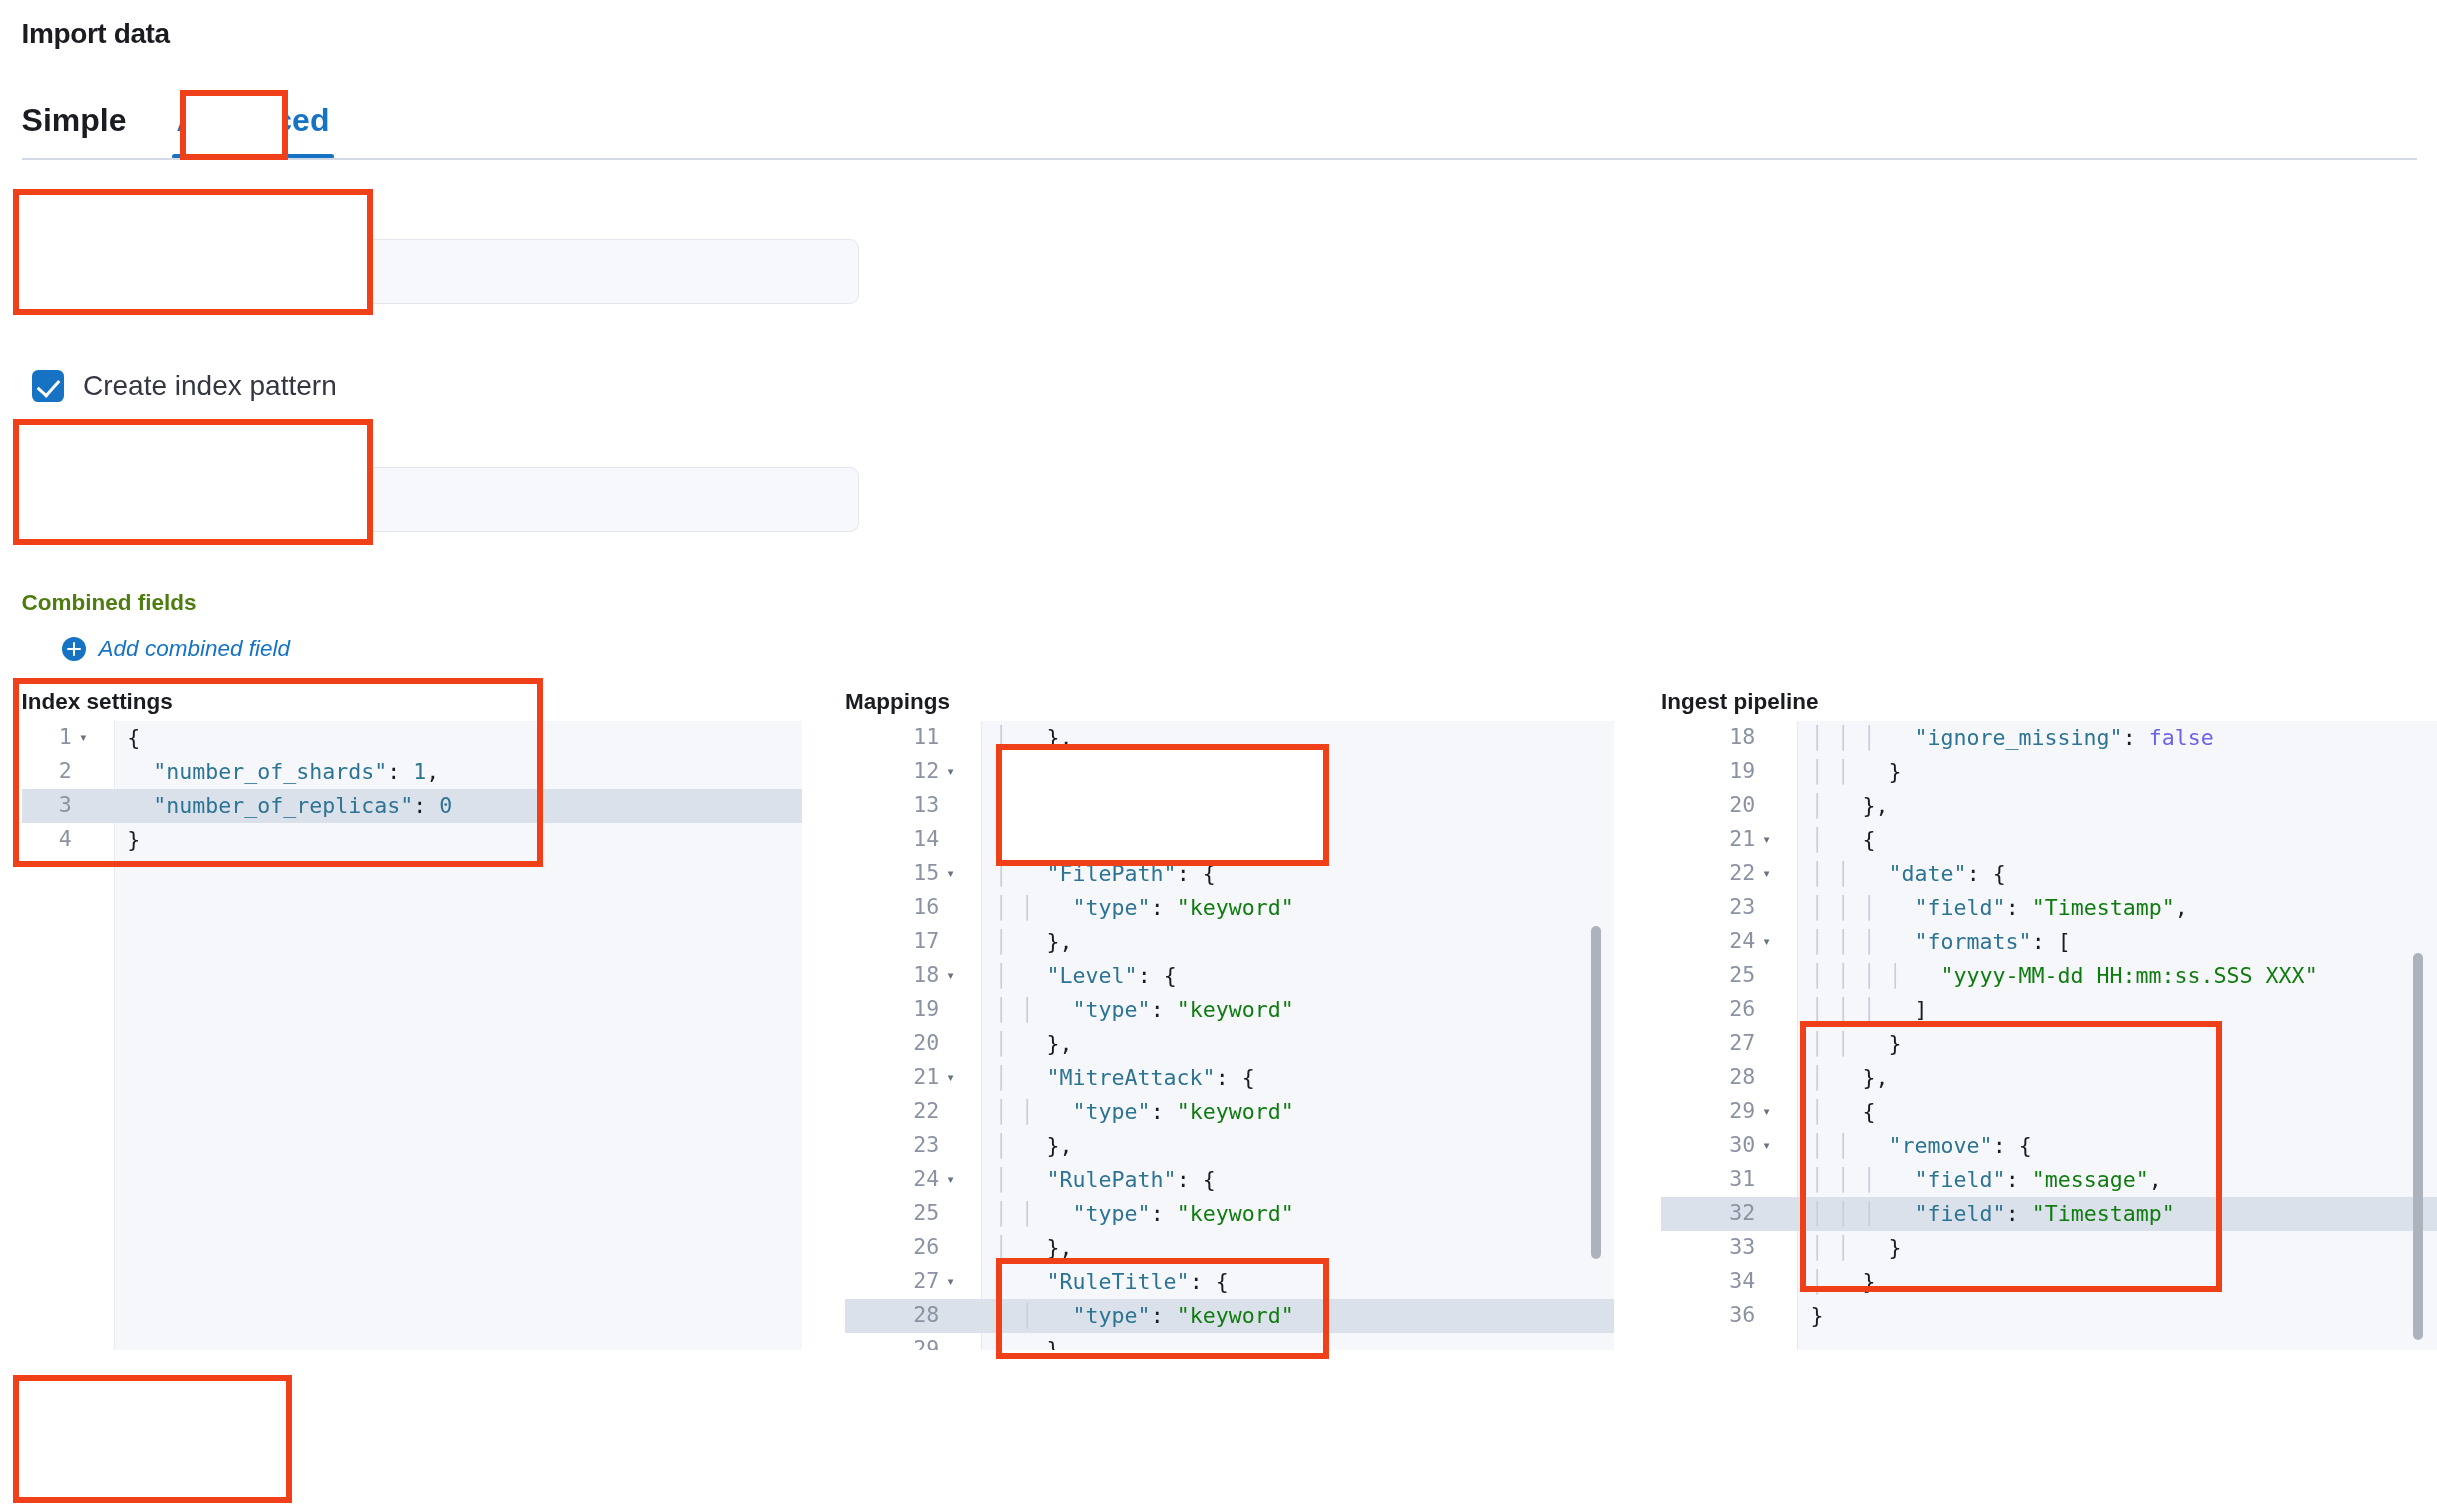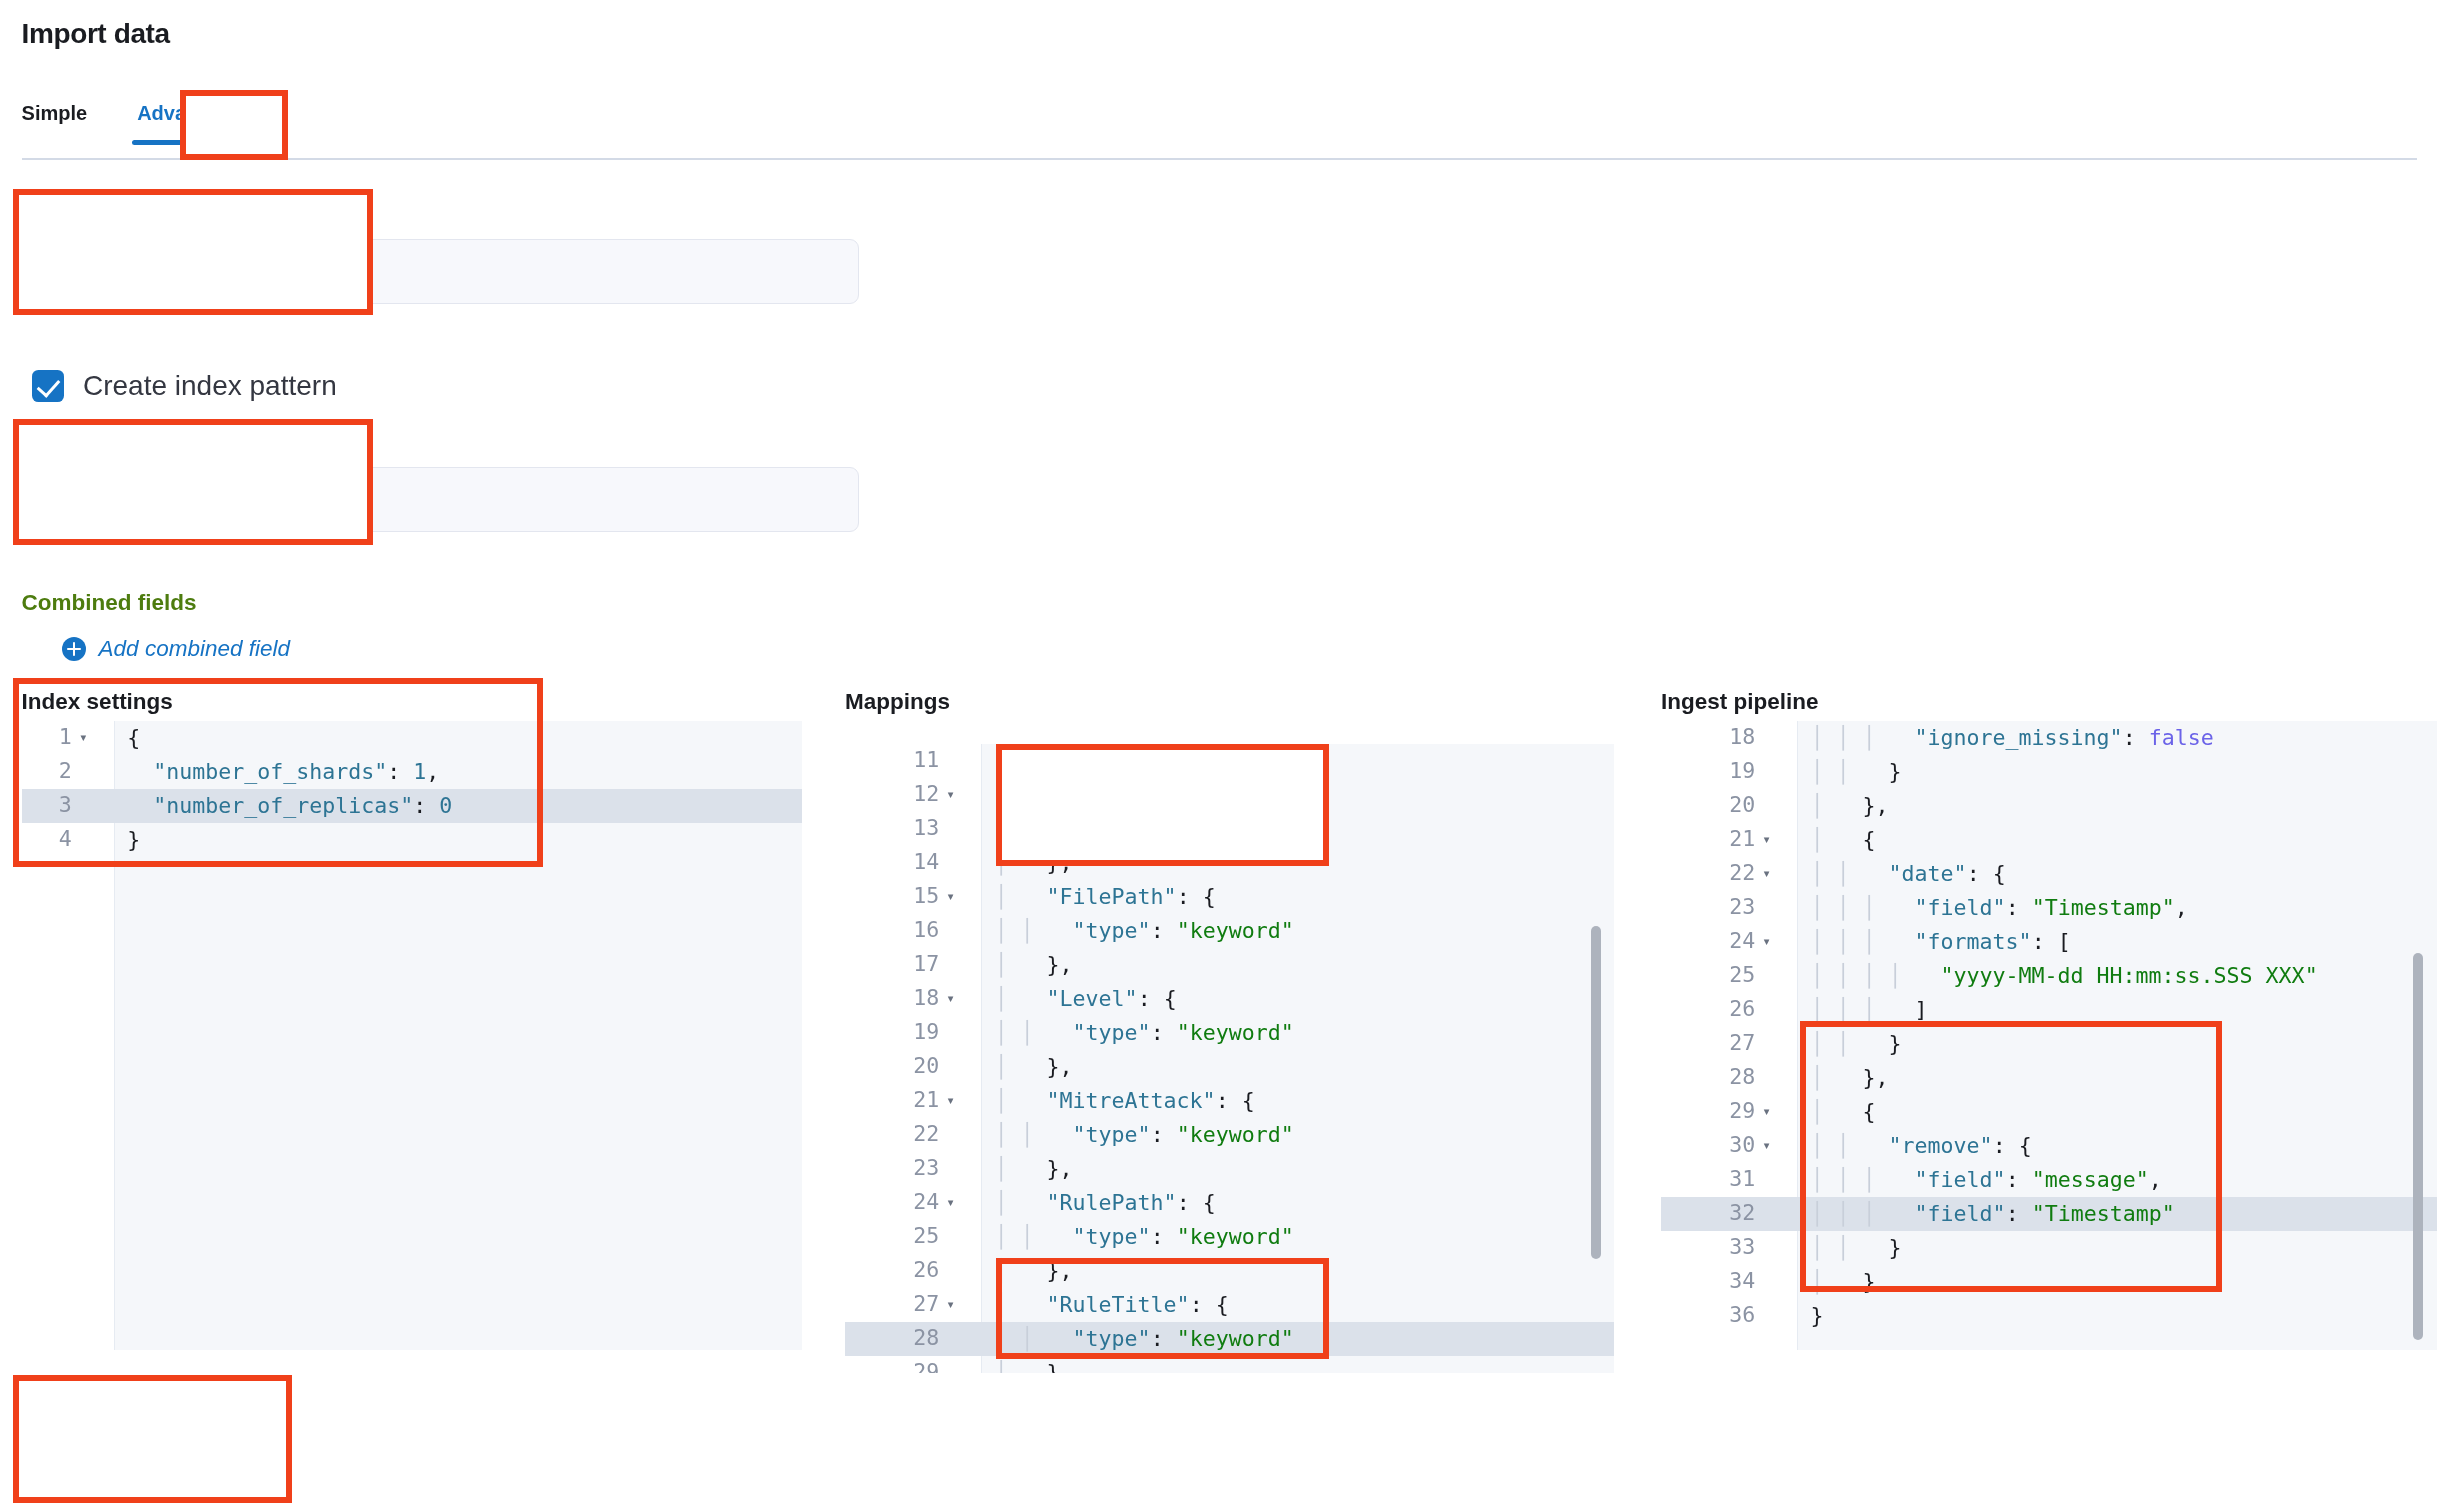--- a/index.html
+++ b/index.html
@@ -21,21 +21,21 @@
     letter-spacing:-0.4px;
   }
 
   
   .tabbar{
     position:absolute; left:21.6px; top:97px;
     width:2395px; height:65px;
     display:flex; align-items:flex-start;
   }
   .tab{
-    font-size:20px; font-weight:700;
+    font-size:32px; font-weight:700;
     padding:5.4px 25px 20px 0px;
     color:#1a1c21; cursor:pointer;
     position:relative;
   }
   .tab.is-selected{
     color:#1673c4;
     padding-left:25px; padding-right:25px;
   }
   .tab.is-selected::after{
     content:""; position:absolute; left:20px; right:20px; bottom:0;
@@ -198,21 +198,21 @@
 <div class="col-title" style="left:21.6px; top:689px;">Index settings</div>
 <div class="editor" id="ed-index-settings" style="left:21.6px; top:721px; width:780px; height:629px; --gw:93px;">
   <div class="gutter-bg"></div>
 <div class="code-line"><span class="ln">1<span class="fold">▾</span></span><span class="code"><span class="p">{</span></span></div>
     <div class="code-line"><span class="ln nofold">2<span class="fold">▾</span></span><span class="code"><span class="p">  </span><span class="k">"number_of_shards"</span><span class="p">: </span><span class="n">1</span><span class="p">,</span></span></div>
     <div class="code-line hl"><span class="ln nofold">3<span class="fold">▾</span></span><span class="code"><span class="p">  </span><span class="k">"number_of_replicas"</span><span class="p">: </span><span class="n">0</span></span></div>
     <div class="code-line"><span class="ln nofold">4<span class="fold">▾</span></span><span class="code"><span class="p">}</span></span></div>
   </div>
 
 <div class="col-title" style="left:845px; top:689px;">Mappings</div>
-<div class="editor" id="ed-mappings" style="left:845px; top:721px; width:769px; height:629px;margin-top:23px; --gw:137px;">
+<div class="editor" id="ed-mappings" style="left:845px; top:721px; width:769px; height:629px; --gw:137px;">
   <div class="gutter-bg"></div>
 <div class="code-line"><span class="ln nofold">11<span class="fold">▾</span></span><span class="code"><span class="ind">│ </span><span class="p">  },</span></span></div>
     <div class="code-line"><span class="ln">12<span class="fold">▾</span></span><span class="code"><span class="ind">│ </span><span class="k">  "EventID"</span><span class="p">: {</span></span></div>
     <div class="code-line"><span class="ln nofold">13<span class="fold">▾</span></span><span class="code"><span class="ind">│ │ </span><span class="k">  "type"</span><span class="p">: </span><span class="s">"keyword"</span></span></div>
     <div class="code-line"><span class="ln nofold">14<span class="fold">▾</span></span><span class="code"><span class="ind">│ </span><span class="p">  },</span></span></div>
     <div class="code-line"><span class="ln">15<span class="fold">▾</span></span><span class="code"><span class="ind">│ </span><span class="k">  "FilePath"</span><span class="p">: {</span></span></div>
     <div class="code-line"><span class="ln nofold">16<span class="fold">▾</span></span><span class="code"><span class="ind">│ │ </span><span class="k">  "type"</span><span class="p">: </span><span class="s">"keyword"</span></span></div>
     <div class="code-line"><span class="ln nofold">17<span class="fold">▾</span></span><span class="code"><span class="ind">│ </span><span class="p">  },</span></span></div>
     <div class="code-line"><span class="ln">18<span class="fold">▾</span></span><span class="code"><span class="ind">│ </span><span class="k">  "Level"</span><span class="p">: {</span></span></div>
     <div class="code-line"><span class="ln nofold">19<span class="fold">▾</span></span><span class="code"><span class="ind">│ │ </span><span class="k">  "type"</span><span class="p">: </span><span class="s">"keyword"</span></span></div>

